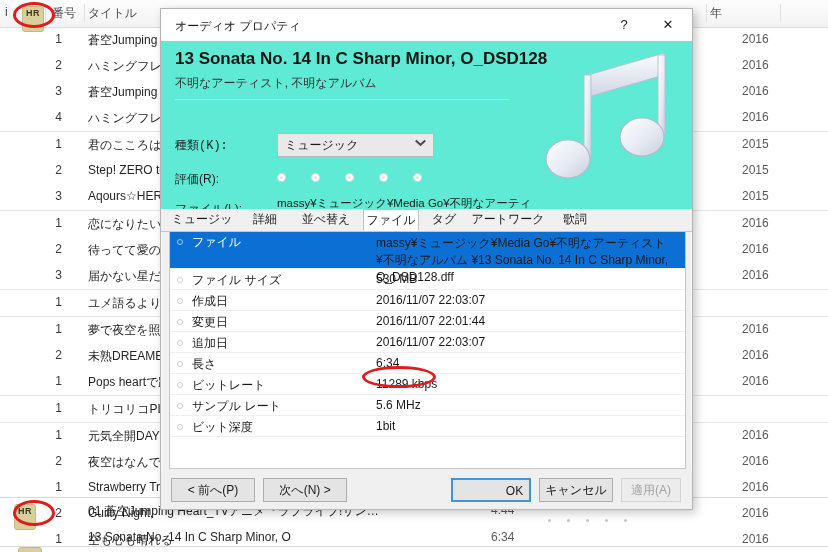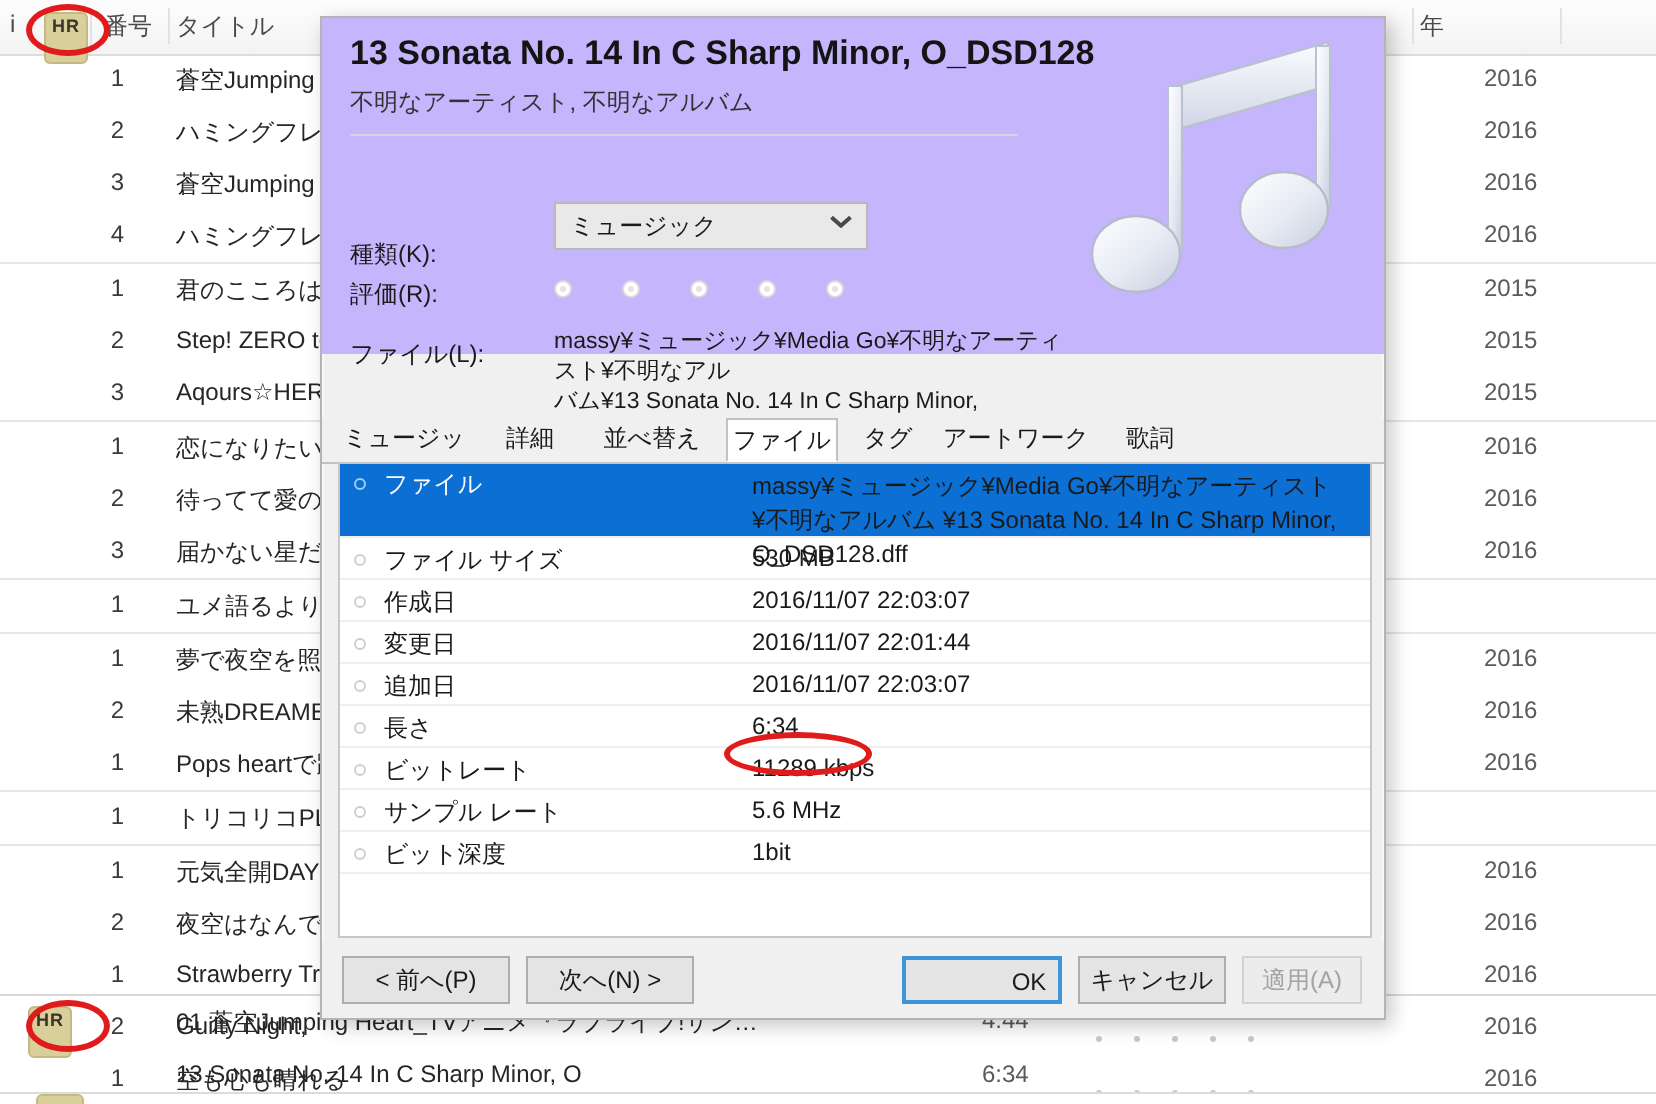--- a/index.html
+++ b/index.html
@@ -60,27 +60,27 @@
     background:#f0f0f0;border:1px solid #b4b4b4;
     box-shadow:0 0 0 1px rgba(255,255,255,.5) inset, 3px 3px 9px rgba(0,0,0,.22);
   }
   .titlebar{position:relative;height:32px;background:#ffffff;}
   .titlebar .ttxt{position:absolute;left:14px;top:9px;font-size:12px;color:#1a1a1a;}
   .titlebar .tb{position:absolute;top:0;height:32px;width:44px;text-align:center;
      line-height:32px;font-size:13px;color:#222;cursor:default;}
   .tb-help{right:46px;}
   .tb-close{right:2px;font-size:15px;}
 
-  .dlg-body{position:relative;background:#c4b5fd;height:168px;}
+  .dlg-body{position:relative;background:#5eead4;height:168px;}
   .songtitle{position:absolute;left:14px;top:8px;font-size:17px;font-weight:bold;color:#141414;}
   .songsub{position:absolute;left:14px;top:34px;font-size:12px;color:#333;text-align:center;}
   .hrule{position:absolute;left:14px;top:58px;width:334px;height:1px;background:#d6d6d6;}
 
   .frow{position:absolute;left:14px;font-size:12px;color:#1a1a1a;}
-  .lbl-kind{top:110px;}
+  .lbl-kind{top:96px;font-family:Liberation Mono, monospace;}
   .lbl-rate{top:130px;}
   .lbl-file{top:160px;}
 
   .combo{position:absolute;left:116px;top:92px;width:155px;height:22px;
      background:#e9e9e9;border:1px solid #b9b9b9;}
   .combo .cv{position:absolute;left:7px;top:3px;font-size:12px;color:#1a1a1a;}
   .combo .chev{position:absolute;right:8px;top:6px;width:9px;height:9px;}
   .combo .chev:before,.combo .chev:after{content:"";position:absolute;top:2px;
      width:7px;height:1.6px;background:#4a4a4a;}
   .combo .chev:before{left:-1px;transform:rotate(42deg);}
@@ -264,20 +264,25 @@
         </div>
       </div>
   </div>
 
   <div style="position:absolute;left:0;top:546px;width:828px;height:6px;background:#fff;border-top:1px solid #dcdcdc"></div>
   <div style="position:absolute;left:18px;top:547px;width:22px;height:12px;background:#d8cf9b;border:1px solid #c3b984;border-radius:3px"></div>
 </div>
 
 <div id="dialog">
 
+  <div class="titlebar">
+    <span class="ttxt">オーディオ プロパティ</span>
+    <span class="tb tb-help">?</span>
+    <span class="tb tb-close">✕</span>
+  </div>
 
   <div class="dlg-body">
     <div class="songtitle">13 Sonata No. 14 In C Sharp Minor, O_DSD128</div>
     <div class="songsub">不明なアーティスト, 不明なアルバム</div>
     <div class="hrule"></div>
 
     <div class="frow lbl-kind">種類(K):</div>
     <div class="combo">
       <span class="cv">ミュージック</span>
       <span class="chev"></span>

